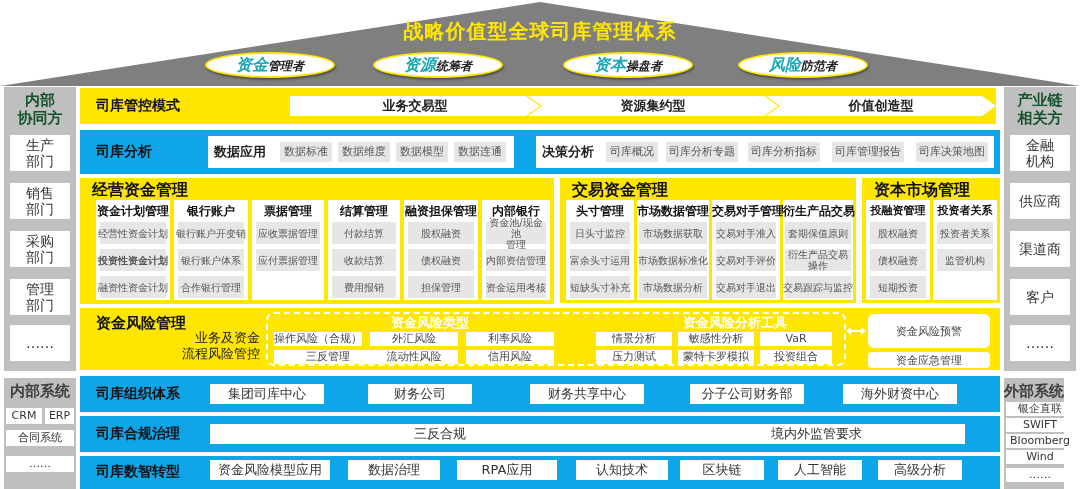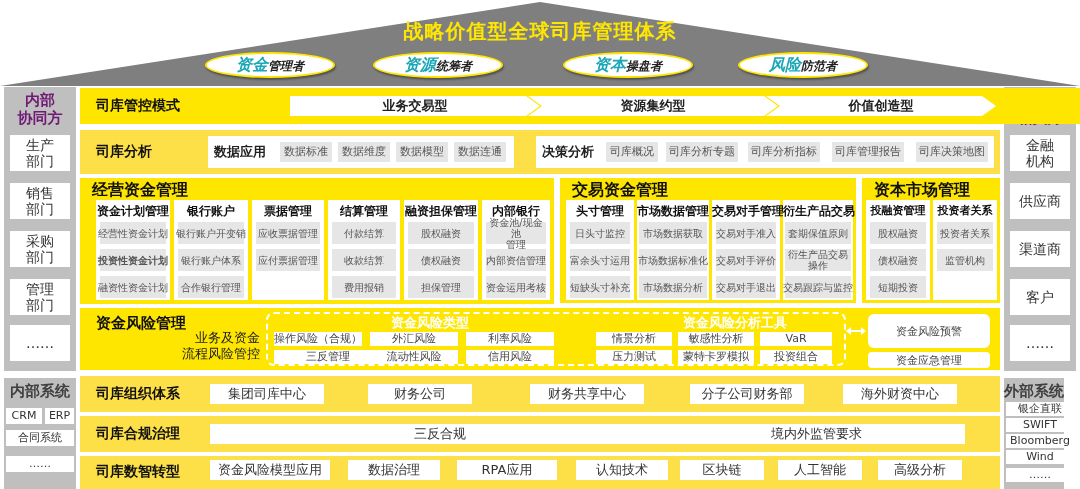--- a/index.html
+++ b/index.html
@@ -5,25 +5,25 @@
   * { box-sizing: border-box; margin: 0; padding: 0; }
   body { width: 1080px; height: 489px; background: #ffffff; font-family: "DejaVu Sans", "Liberation Sans", sans-serif; position: relative; overflow: hidden; color: #222; }
   .abs { position: absolute; }
   .roof { position: absolute; left: 0; top: 0; width: 1080px; height: 86px; }
   .roof-title { position: absolute; left: 0; width: 1080px; top: 18px; text-align: center; color: #ffe600; font-weight: bold; font-size: 20px; letter-spacing: 1px; }
   .role { position: absolute; top: 52px; width: 130px; height: 26px; background: #fff; border: 2px solid #ffe600; border-radius: 50%; text-align: center; font-style: italic; font-weight: bold; font-size: 13px; line-height: 22px; box-shadow: 1px 2px 2px rgba(0,0,0,.35); }
   .role .hl { color: #1ba7b8; font-size: 16px; }
   .role .rest { color: #222; font-size: 12px; }
 
   .sidecol { position: absolute; background: #bfbfbf; }
-  .side-head { text-align: center; font-weight: bold; font-size: 15px; line-height: 18px; color: #701a75; }
+  .side-head { text-align: center; font-weight: bold; font-size: 15px; line-height: 18px; color: #14532d; }
   .side-box { position: absolute; background: #fff; text-align: center; font-size: 14px; color: #333; display: flex; align-items: center; justify-content: center; line-height: 16px; }
 
   .row-yellow { position: absolute; background: #ffe600; }
-  .row-gray { position: absolute; background: #fde047; }
+  .row-gray { position: absolute; background: #0ea5e9; }
   .row-label { position: absolute; font-weight: bold; font-size: 14px; color: #111; }
   .chev { position: absolute; top: 8px; height: 20px; background: #fff; font-weight: bold; font-size: 13px; text-align: center; line-height: 20px; clip-path: polygon(0 0, calc(100% - 14px) 0, 100% 50%, calc(100% - 14px) 100%, 0 100%, 14px 50%); }
   .chev.first { clip-path: polygon(0 0, calc(100% - 14px) 0, 100% 50%, calc(100% - 14px) 100%, 0 100%); }
 
   .panel-white { position: absolute; background: #fff; }
   .chip { position: absolute; background: #e6e6e6; font-size: 11px; color: #555; text-align: center; line-height: 20px; height: 20px; }
   .plabel { position: absolute; font-weight: bold; font-size: 14px; }
 
   .block { position: absolute; background: #ffe600; }
   .block-title { position: absolute; font-weight: bold; font-size: 16px; color: #111; left: 12px; top: 2px; }
@@ -69,21 +69,21 @@
   <div class="side-head" style="white-space:pre-line; margin-top:4px;">产业链
 相关方</div>
   <div class="side-box" style="left:6px; width:60px; top:48px; height:36px; white-space:pre-line;">金融
 机构</div>
   <div class="side-box" style="left:6px; width:60px; top:96px; height:36px;">供应商</div>
   <div class="side-box" style="left:6px; width:60px; top:144px; height:36px;">渠道商</div>
   <div class="side-box" style="left:6px; width:60px; top:192px; height:36px;">客户</div>
   <div class="side-box" style="left:6px; width:60px; top:238px; height:36px;">……</div>
 </div>
 
-<div class="row-yellow" style="left:80px; top:88px; width:1000px; height:36px;">
+<div class="row-yellow" style="left:80px; top:88px; width:916px; height:36px;">
   <div class="row-label" style="left:16px; top:9px;">司库管控模式</div>
   <div class="chev first" style="left:210px; width:250px;">业务交易型</div>
   <div class="chev" style="left:448px; width:250px;">资源集约型</div>
   <div class="chev" style="left:686px; width:230px;">价值创造型</div>
 </div>
 
 <div class="row-gray" style="left:80px; top:130px; width:920px; height:44px;">
   <div class="row-label" style="left:16px; top:13px;">司库分析</div>
   <div class="panel-white" style="left:128px; top:6px; width:306px; height:32px;">
     <div class="plabel" style="left:6px; top:7px; font-size:13px;">数据应用</div>

